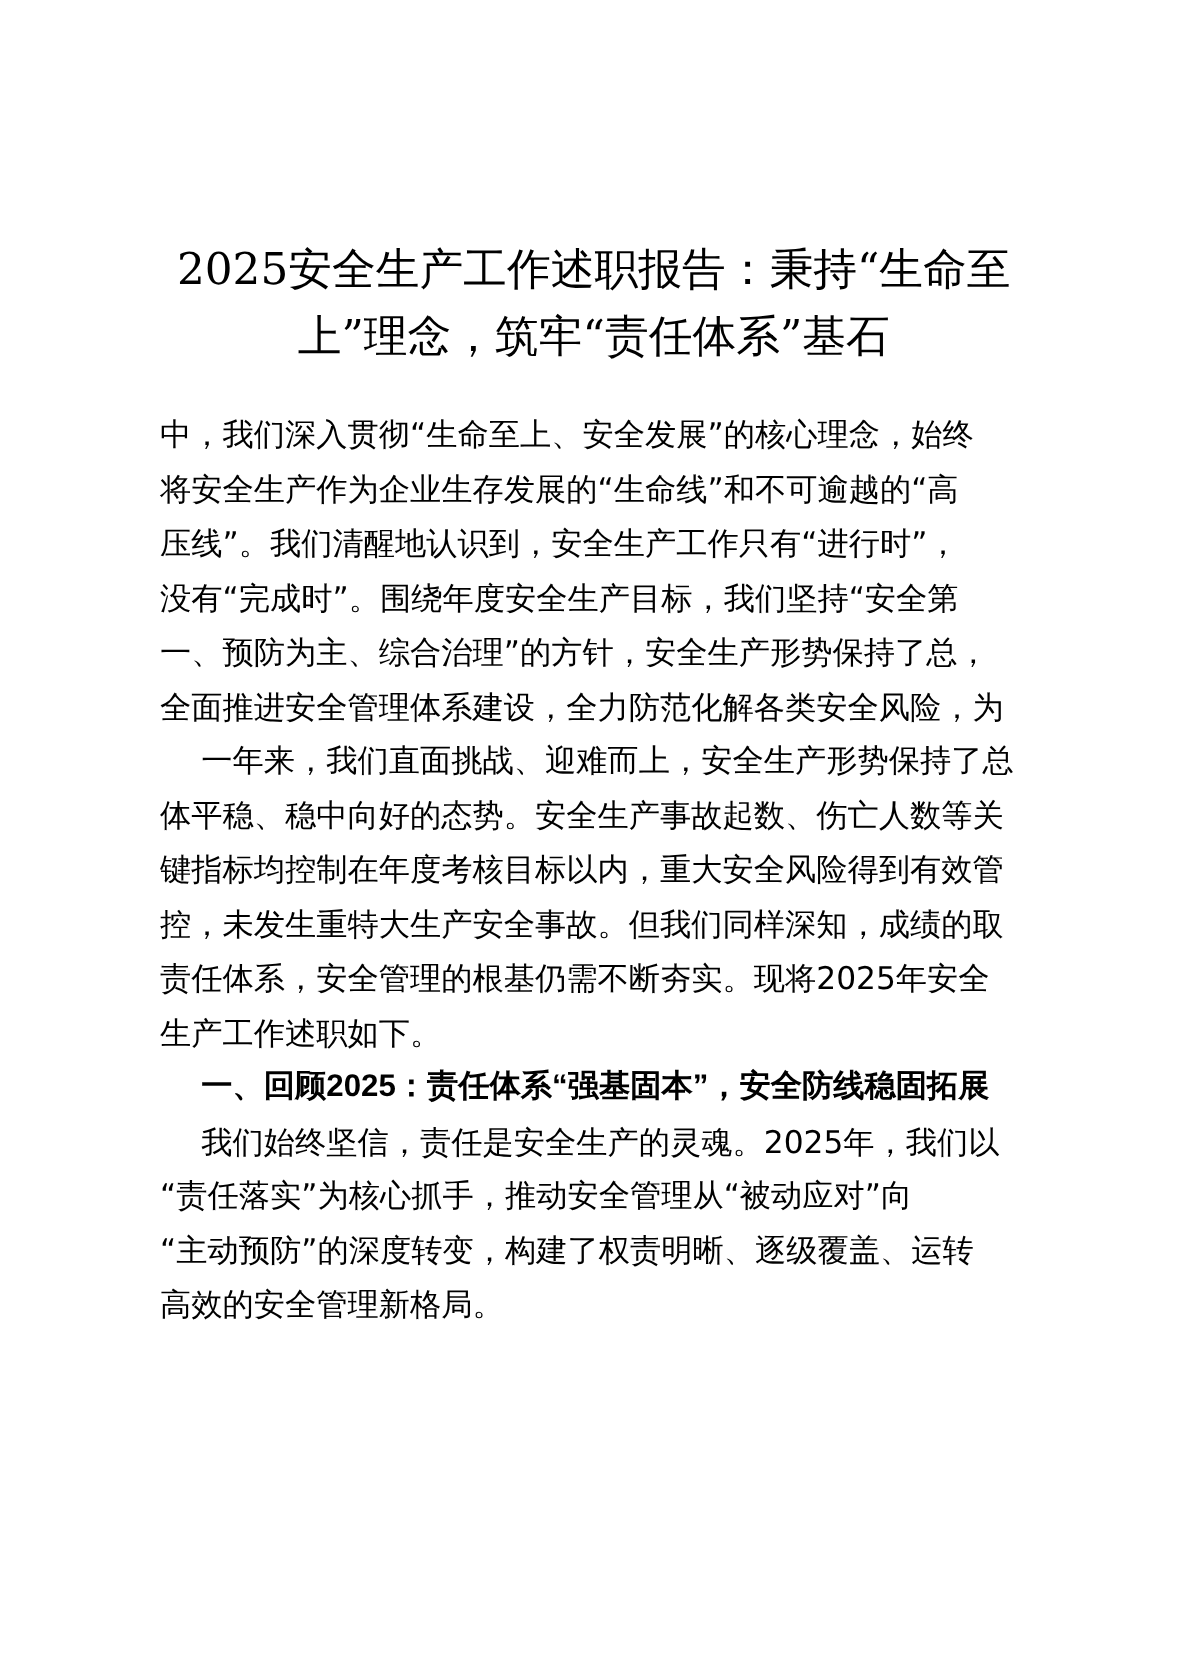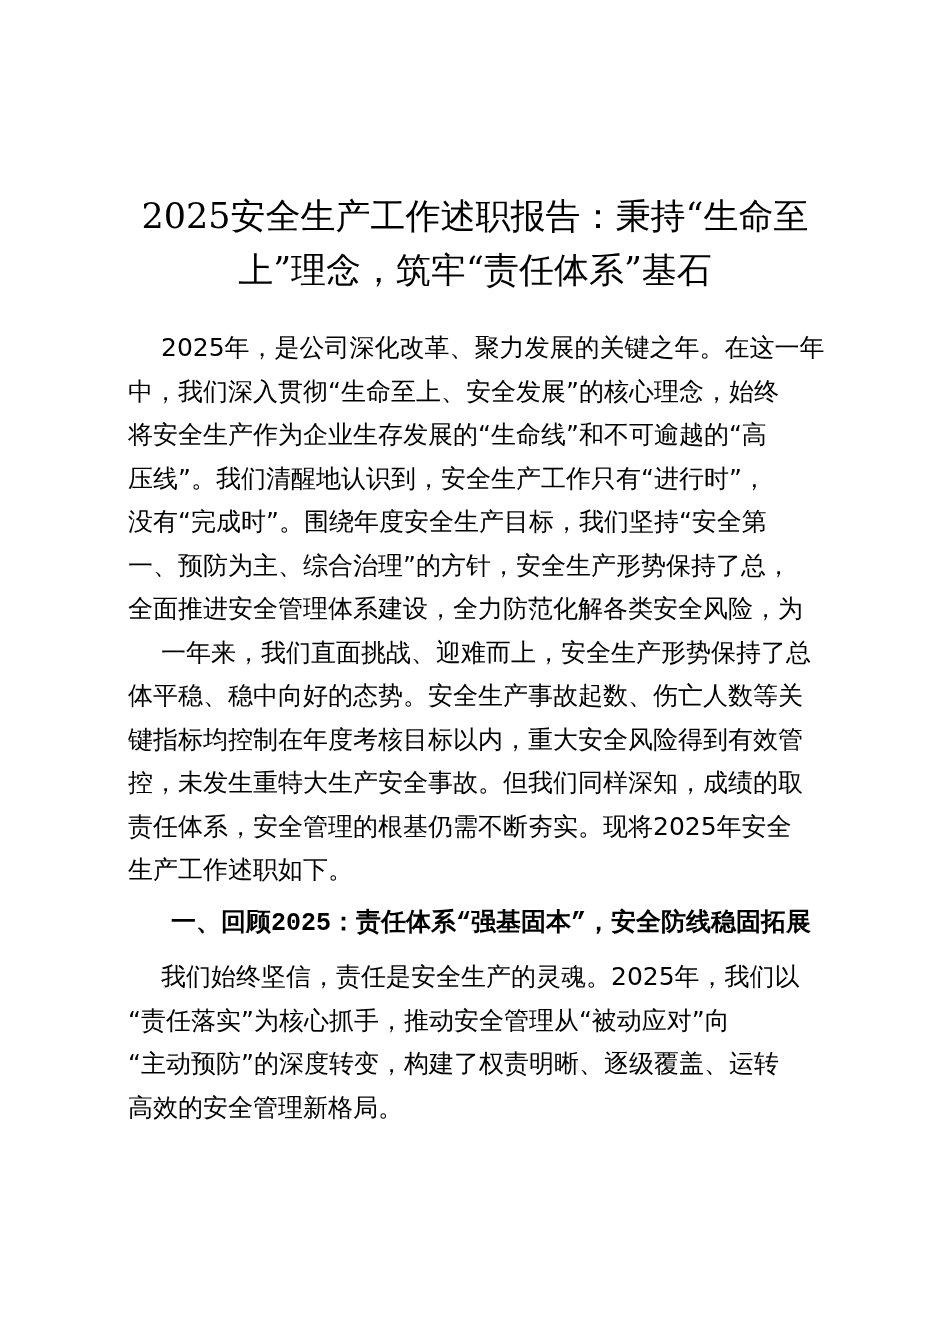--- a/index.html
+++ b/index.html
@@ -40,42 +40,41 @@
       top: 326px;
       width: 720px;
       font-family: "DejaVu Sans", "Liberation Sans", sans-serif;
       font-size: 25px;
       line-height: 43.5px;
     }
     .para { margin: 0; padding: 0; }
     .para .line { display: block; white-space: nowrap; }
     .para .line.indent { padding-left: 33px; }
     .heading {
-      margin: 10px; padding: 0;
+      margin: 0; padding: 0;
       font-weight: bold;
-      font-family: Liberation Mono, monospace;
+      font-family: Liberation Sans, sans-serif;
       font-size: 25px;
       line-height: 43.5px;
     }
     .heading .line { display: block; white-space: nowrap; padding-left: 33px; }
   </style>
 </head>
 <body>
 
 <div class="page">
 
   <h1 class="title">
     <span class="line">2025安全生产工作述职报告：秉持“生命至</span>
     <span class="line">上”理念，筑牢“责任体系”基石</span>
   </h1>
 
   <div class="body">
 
     <p class="para">
-      <span class="line indent">2025年，是公司深化改革、聚力发展的关键之年。在这一年</span>
       <span class="line">中，我们深入贯彻“生命至上、安全发展”的核心理念，始终</span>
       <span class="line">将安全生产作为企业生存发展的“生命线”和不可逾越的“高</span>
       <span class="line">压线”。我们清醒地认识到，安全生产工作只有“进行时”，</span>
       <span class="line">没有“完成时”。围绕年度安全生产目标，我们坚持“安全第</span>
       <span class="line">一、预防为主、综合治理”的方针，安全生产形势保持了总，</span>
       <span class="line">全面推进安全管理体系建设，全力防范化解各类安全风险，为</span>
     </p>
 
     <p class="para">
       <span class="line indent">一年来，我们直面挑战、迎难而上，安全生产形势保持了总</span>

